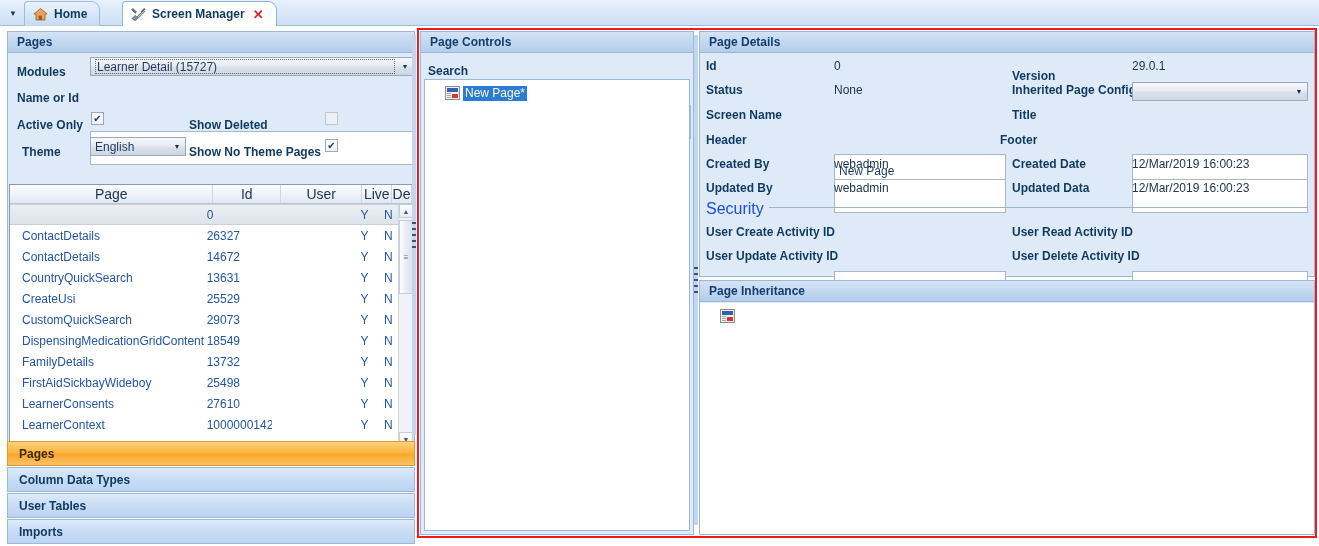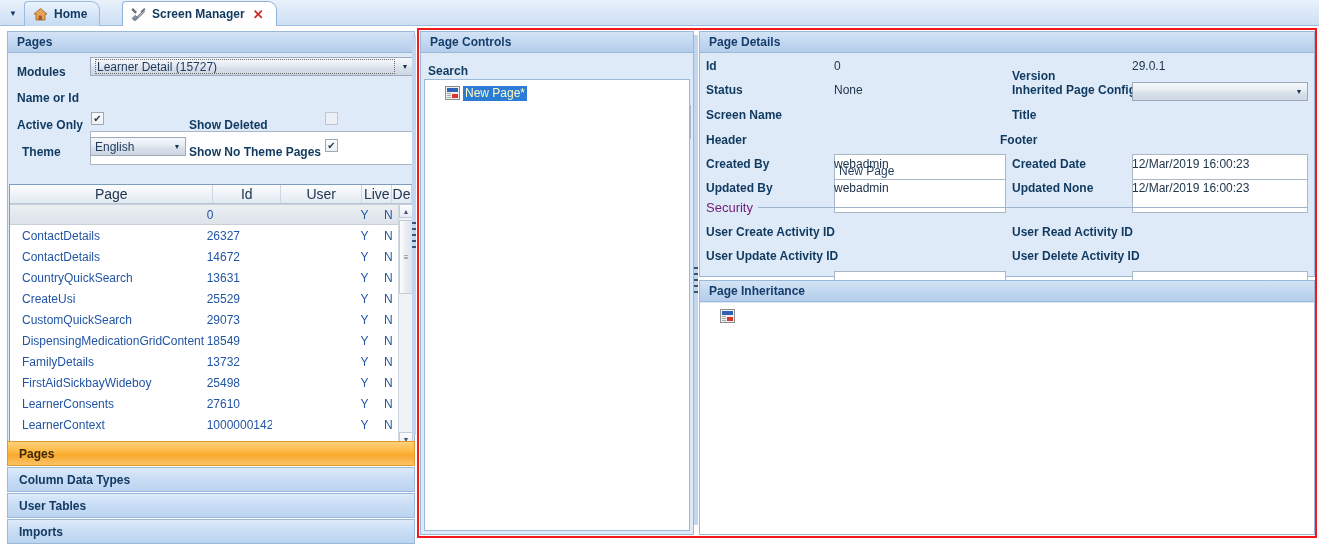--- a/index.html
+++ b/index.html
@@ -258,21 +258,21 @@
 
   
   #right-panel { left: 699px; top: 31px; width: 616px; height: 246px; }
   #inherit-panel { left: 699px; top: 280px; width: 616px; height: 255px; }
   #inherit-panel .panel-body { background: #ffffff; }
 
   .d-lbl { position: absolute; font-weight: bold; font-size: 12px; color: #10395f; white-space: nowrap; }
   .d-val { position: absolute; font-size: 12px; color: #20364d; white-space: nowrap; }
 
   .groupbox-label {
-    position: absolute; font-size: 13px; color: #701a75;
+    position: absolute; font-size: 16px; color: #1d4ed8;
     background: #deeaf8; padding-right: 5px; z-index: 2;
   }
   .groupbox-line {
     position: absolute; height: 1px; background: #9fb4cb;
   }
 
   
   .splitter {
     position: absolute; width: 4px;
     background: #c2d6ef;
@@ -546,21 +546,21 @@
       <span class="d-lbl" style="left:300px; top:79px;">Footer</span>
       <input class="txtbox" style="position: absolute; left: 432px; top: 77px; width: 176px; height: 21px;" value="">
 
       <span class="d-lbl" style="left:6px; top:103px;">Created By</span>
       <span class="d-val" style="left:134px; top:103px;">webadmin</span>
       <span class="d-lbl" style="left:312px; top:103px;">Created Date</span>
       <span class="d-val" style="left:432px; top:103px;">12/Mar/2019 16:00:23</span>
 
       <span class="d-lbl" style="left:6px; top:127px;">Updated By</span>
       <span class="d-val" style="left:134px; top:127px;">webadmin</span>
-      <span class="d-lbl" style="left:312px; top:127px;">Updated None</span>
+      <span class="d-lbl" style="left:312px; top:127px;">Updated Data</span>
       <span class="d-val" style="left:432px; top:127px;">12/Mar/2019 16:00:23</span>
 
       <span class="groupbox-label" style="left:6px; top:146px;">Security</span>
       <div class="groupbox-line" style="left:48px; top:153px; width:560px;"></div>
 
       <span class="d-lbl" style="left:6px; top:171px;">User Create Activity ID</span>
       <input class="txtbox" style="position: absolute; left: 134px; top: 169px; width: 172px; height: 21px;" value="">
       <span class="d-lbl" style="left:312px; top:171px;">User Read Activity ID</span>
       <input class="txtbox" style="position: absolute; left: 432px; top: 169px; width: 176px; height: 21px;" value="">
 

